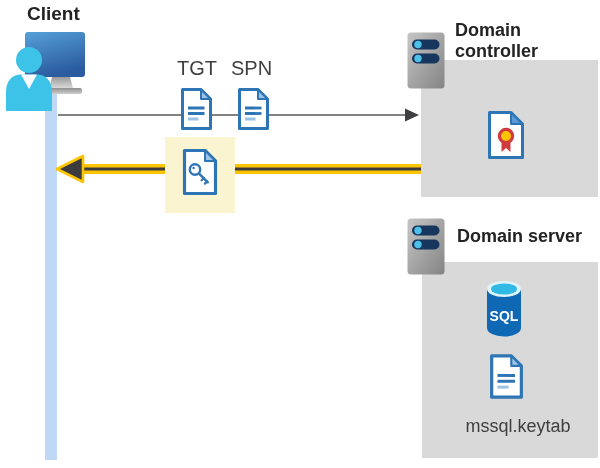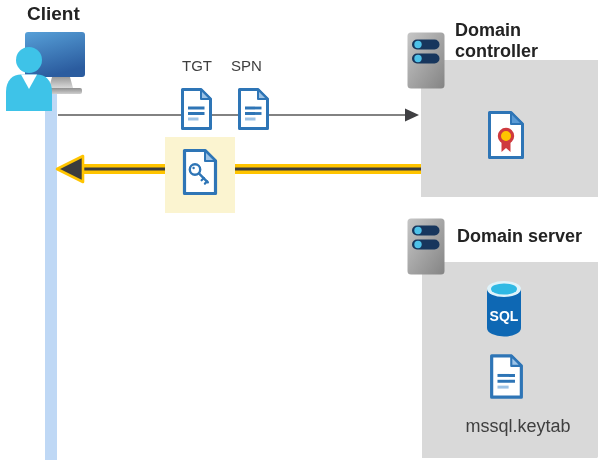--- a/index.html
+++ b/index.html
@@ -3,21 +3,21 @@
 <meta charset="utf-8">
 <style>
   html,body{margin:0;padding:0;background:#fff;}
   #canvas{
     position:relative;width:600px;height:468px;background:#ffffff;overflow:hidden;
     font-family:"Liberation Sans", sans-serif;
     border-radius:20px;
   }
   .abs{position:absolute;}
   .heading{font-weight:bold;color:#232323;font-size:18px;line-height:21px;}
-  .small-label{color:#3f3f3f;font-size:15px;}
+  .small-label{color:#3f3f3f;font-size:20px;}
   .gray-box{background:#d9d9d9;}
   #lifeline{left:45px;top:94px;width:12px;height:366px;background:#bfd8f5;}
   #client-label{left:27px;top:3px;font-size:19px;}
   #dc-label{left:455px;top:20px;width:110px;}
   #linux-label{left:457px;top:226px;width:140px;}
   #tgt-label{left:175px;top:57px;width:44px;text-align:center;}
   #spn-label{left:231px;top:57px;width:44px;text-align:left;}
   #keytab-label{left:422px;top:416px;width:192px;text-align:center;font-size:18px;}
   #dc-box{left:421px;top:60px;width:177px;height:137px;}
   #linux-box{left:422px;top:262px;width:176px;height:196px;}

